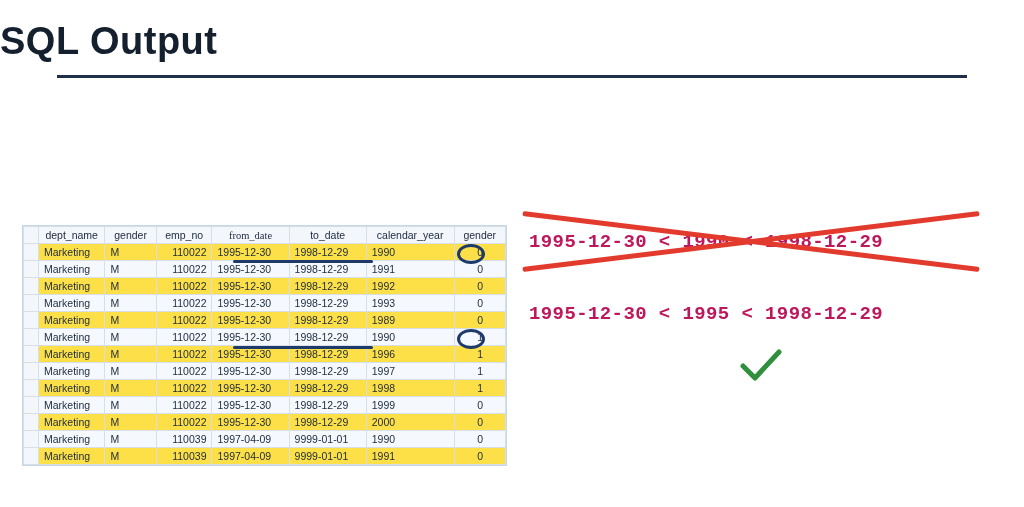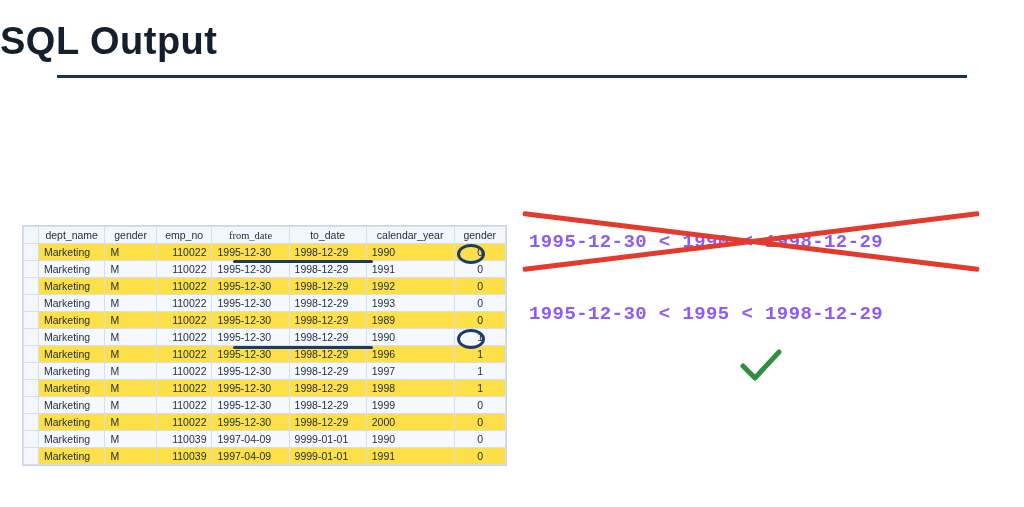--- a/index.html
+++ b/index.html
@@ -85,21 +85,21 @@
       border-radius: 50%;
       background: transparent;
     }
     .circle1 { top: 18px; left: 434px; width: 28px; height: 20px; }
     .circle2 { top: 103px; left: 434px; width: 28px; height: 20px; }
     .expressions {
       position: relative;
       width: 460px;
       font-family: "Courier New", monospace;
       font-weight: 700;
-      color: #8b5cf6;
+      color: #be185d;
       font-size: 19px;
       letter-spacing: 0.4px;
     }
     .expr {
       position: relative;
       white-space: nowrap;
     }
     .expr1 { margin-top: 6px; }
     .expr2 { margin-top: 50px; }
     .cross {

